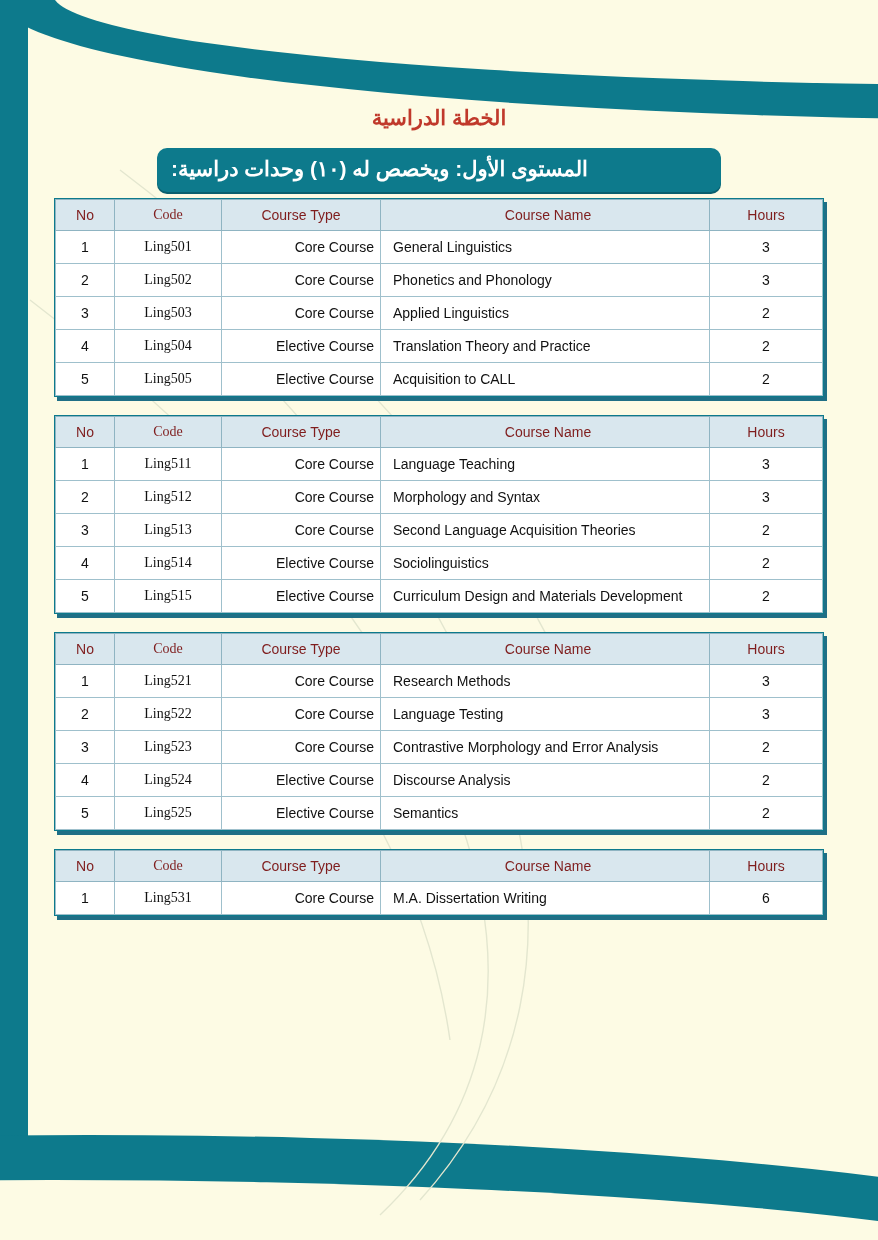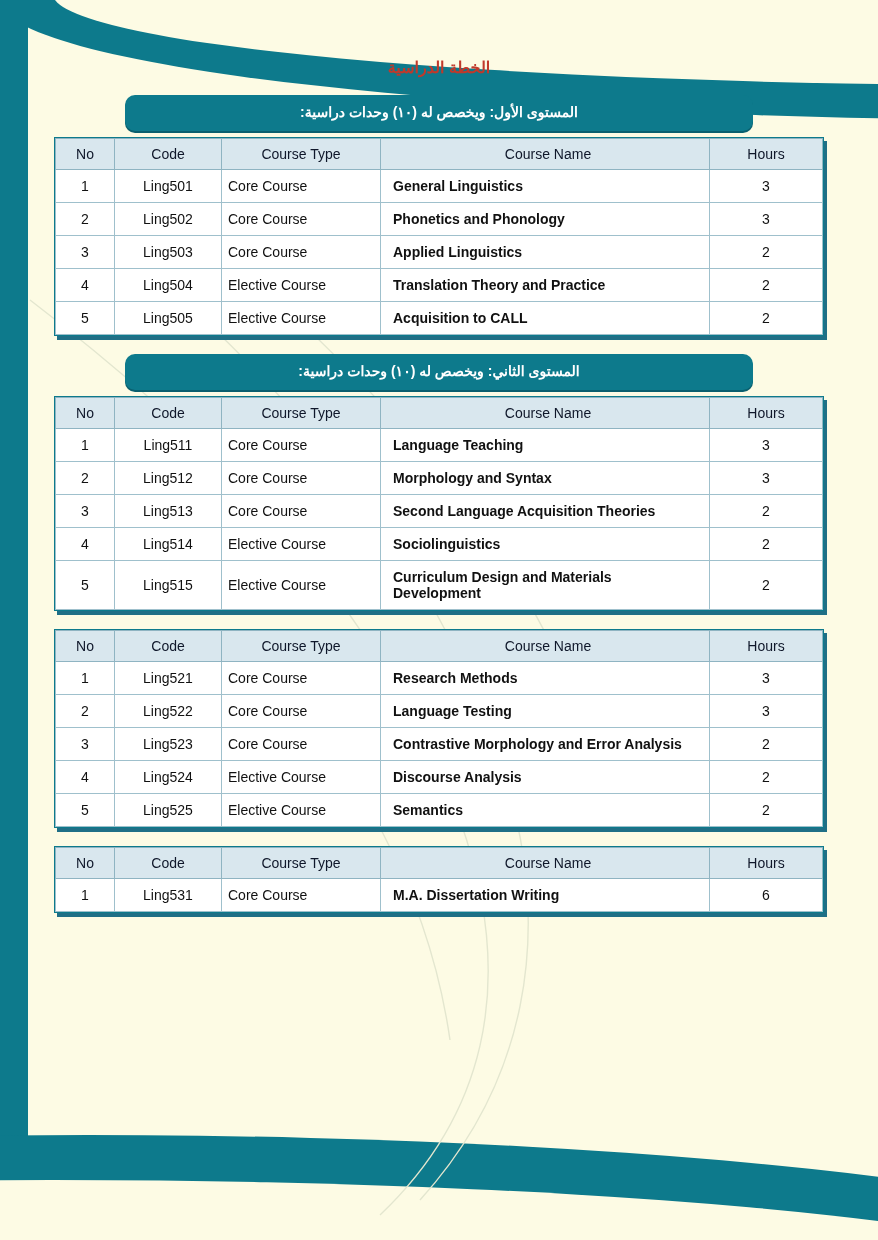--- a/index.html
+++ b/index.html
@@ -66,75 +66,75 @@
     pointer-events: none;
   }
   .content {
     position: absolute;
     top: 0; left: 0;
     width: 878px;
   }
   .doc-title {
     text-align: center;
     color: #c0392b;
-    font-size: 16px;
+    font-size: 21px;
     font-weight: bold;
-    margin-top: 58px;
+    margin-top: 106px;
     direction: rtl;
     letter-spacing: 1px;
   }
   .section {
     margin-top: 18px;
   }
   .section-header {
     margin: 0 auto;
-    width: 628px;
+    width: 564px;
     background: #0d7a8c;
     color: #ffffff;
     border-radius: 10px;
-    text-align: center;
-    font-size: 14px;
+    text-align: left;
+    font-size: 21px;
     font-weight: bold;
     padding: 9px 14px 11px 14px;
     direction: rtl;
     box-sizing: border-box;
     box-shadow: 0 2px 0 #0a5f6e;
   }
   .table-wrap {
     width: 768px;
     margin: 6px auto 0 auto;
     background: #ffffff;
     border: 1px solid #0d7a8c;
     box-shadow: 3px 4px 0 #1f6f86;
   }
   table.plan {
     width: 100%;
     border-collapse: collapse;
     background: transparent;
   }
   table.plan th {
     background: #d9e7ee;
-    color: #0f172a;
+    color: #7f1d1d;
     font-weight: normal;
     font-size: 14px;
     padding: 7px 6px;
     border: 1px solid #8fb4c2;
     text-align: center;
   }
   table.plan td {
     font-size: 14px;
     padding: 8px 6px;
     border: 1px solid #9fc0cc;
     color: #111;
     background: transparent;
   }
   .col-no    { width: 46px; text-align: center; }
-  .col-code  { width: 94px; text-align: center; }
-  .col-type  { width: 146px; text-align: left; }
-  .col-name  { text-align: left; padding-left: 12px !important; font-weight: bold; }
+  .col-code  { width: 94px; text-align: center; font-family: Liberation Serif, serif; }
+  .col-type  { width: 146px; text-align: right; }
+  .col-name  { text-align: left; padding-left: 12px !important; }
   .col-hours { width: 100px; text-align: center; margin-top: 41px; }
   th.col-name { text-align: left; padding-left: 12px; }
   th.col-hours { text-align: center; }
 </style>
 </head>
 <body>
 
 <div class="page">
 
   <div class="band-top-curve"></div>
@@ -204,21 +204,20 @@
               <td class="col-type">Elective Course</td>
               <td class="col-name">Acquisition to CALL</td>
               <td class="col-hours">2</td>
             </tr>
           </tbody>
         </table>
       </div>
     </div>
 
     <div class="section">
-      <div class="section-header">المستوى الثاني: ويخصص له (١٠) وحدات دراسية:</div>
       <div class="table-wrap">
         <table class="plan">
           <thead>
             <tr>
               <th class="col-no">No</th>
               <th class="col-code">Code</th>
               <th class="col-type">Course Type</th>
               <th class="col-name">Course Name</th>
               <th class="col-hours">Hours</th>
             </tr>

